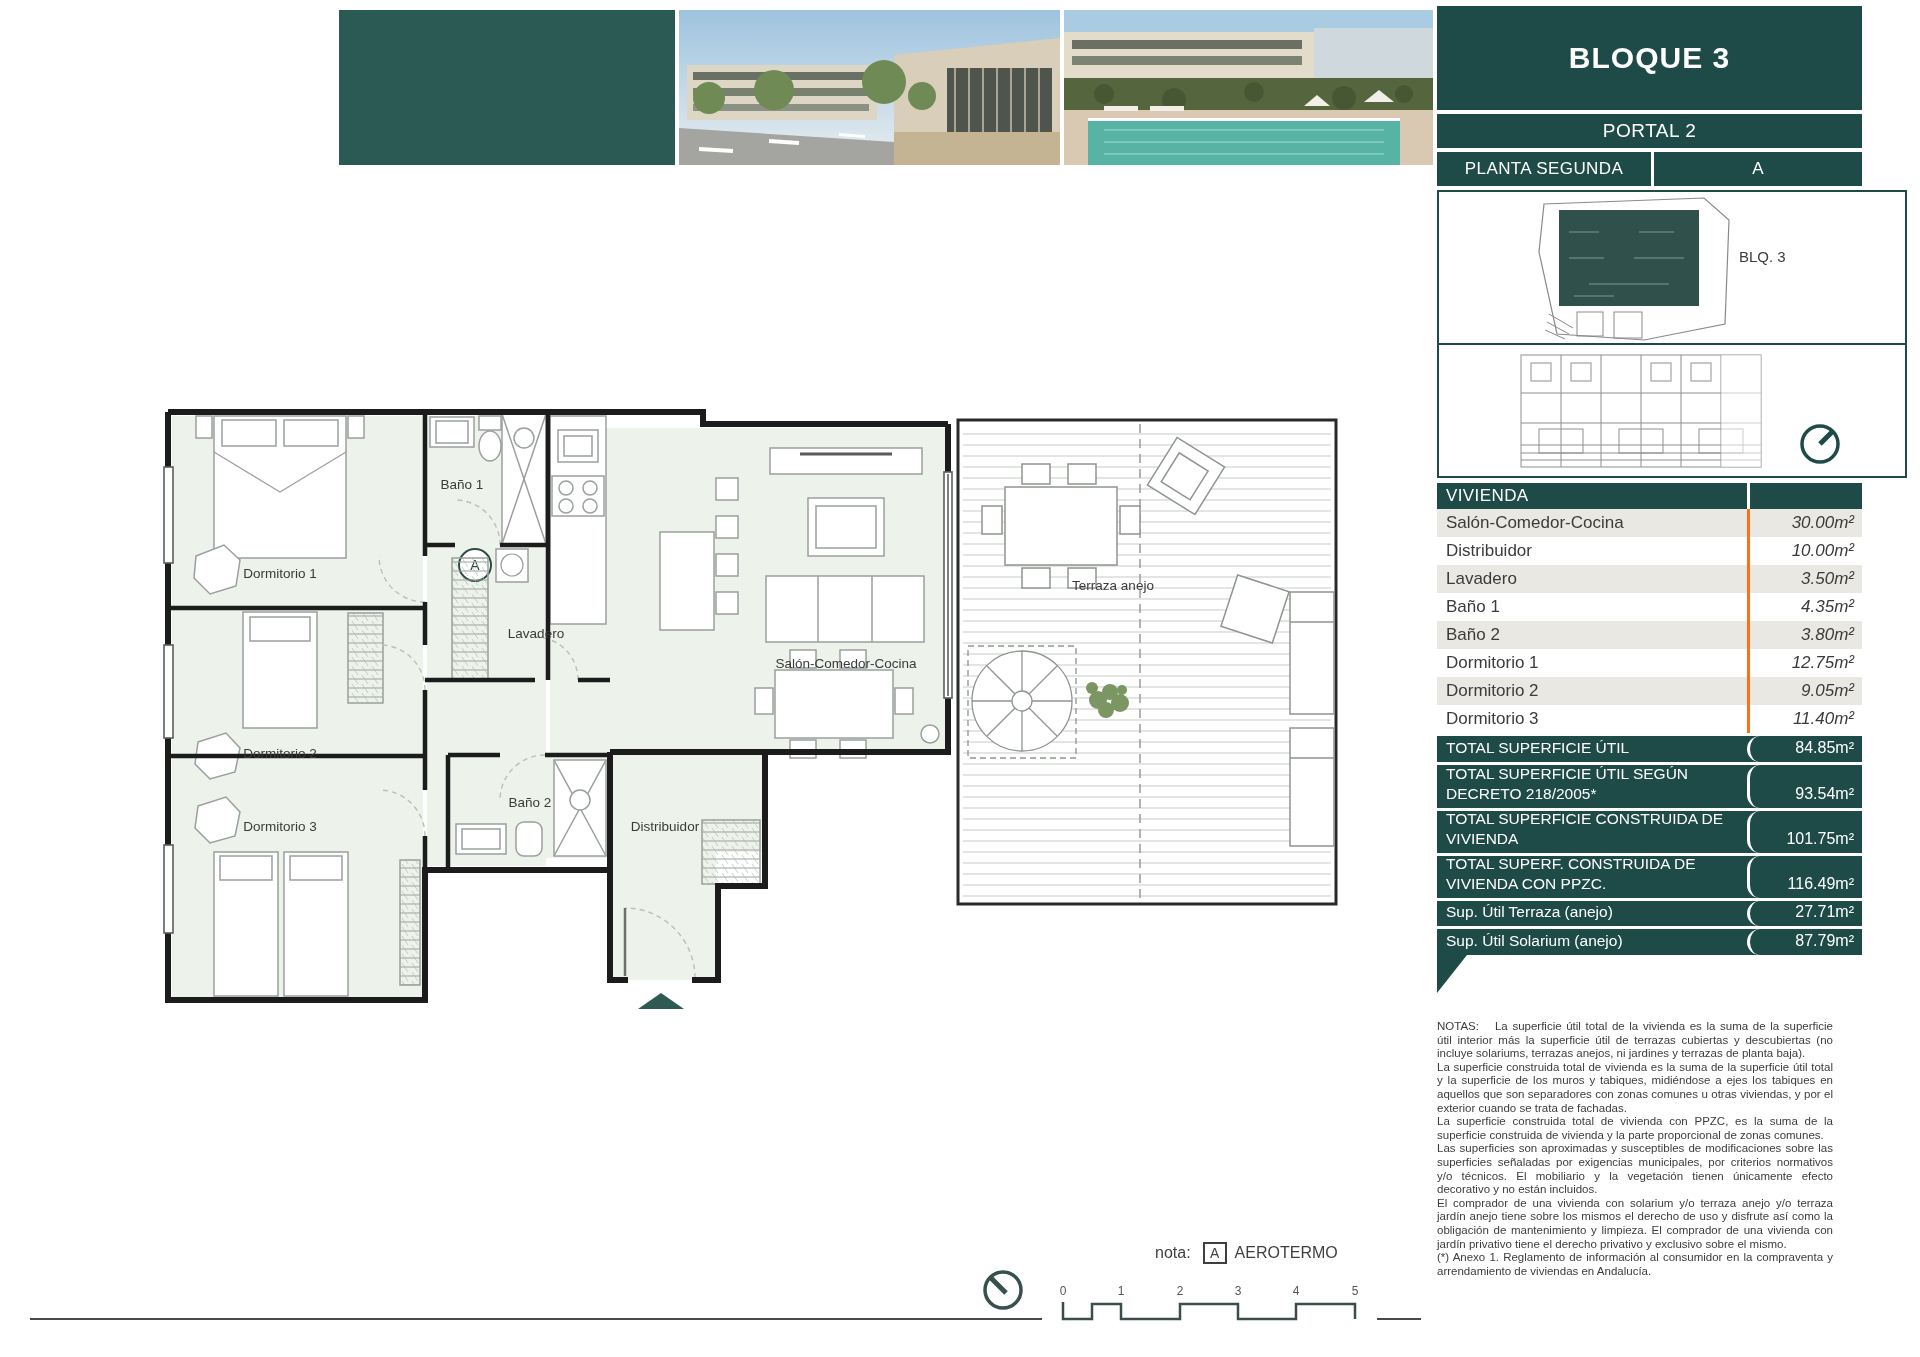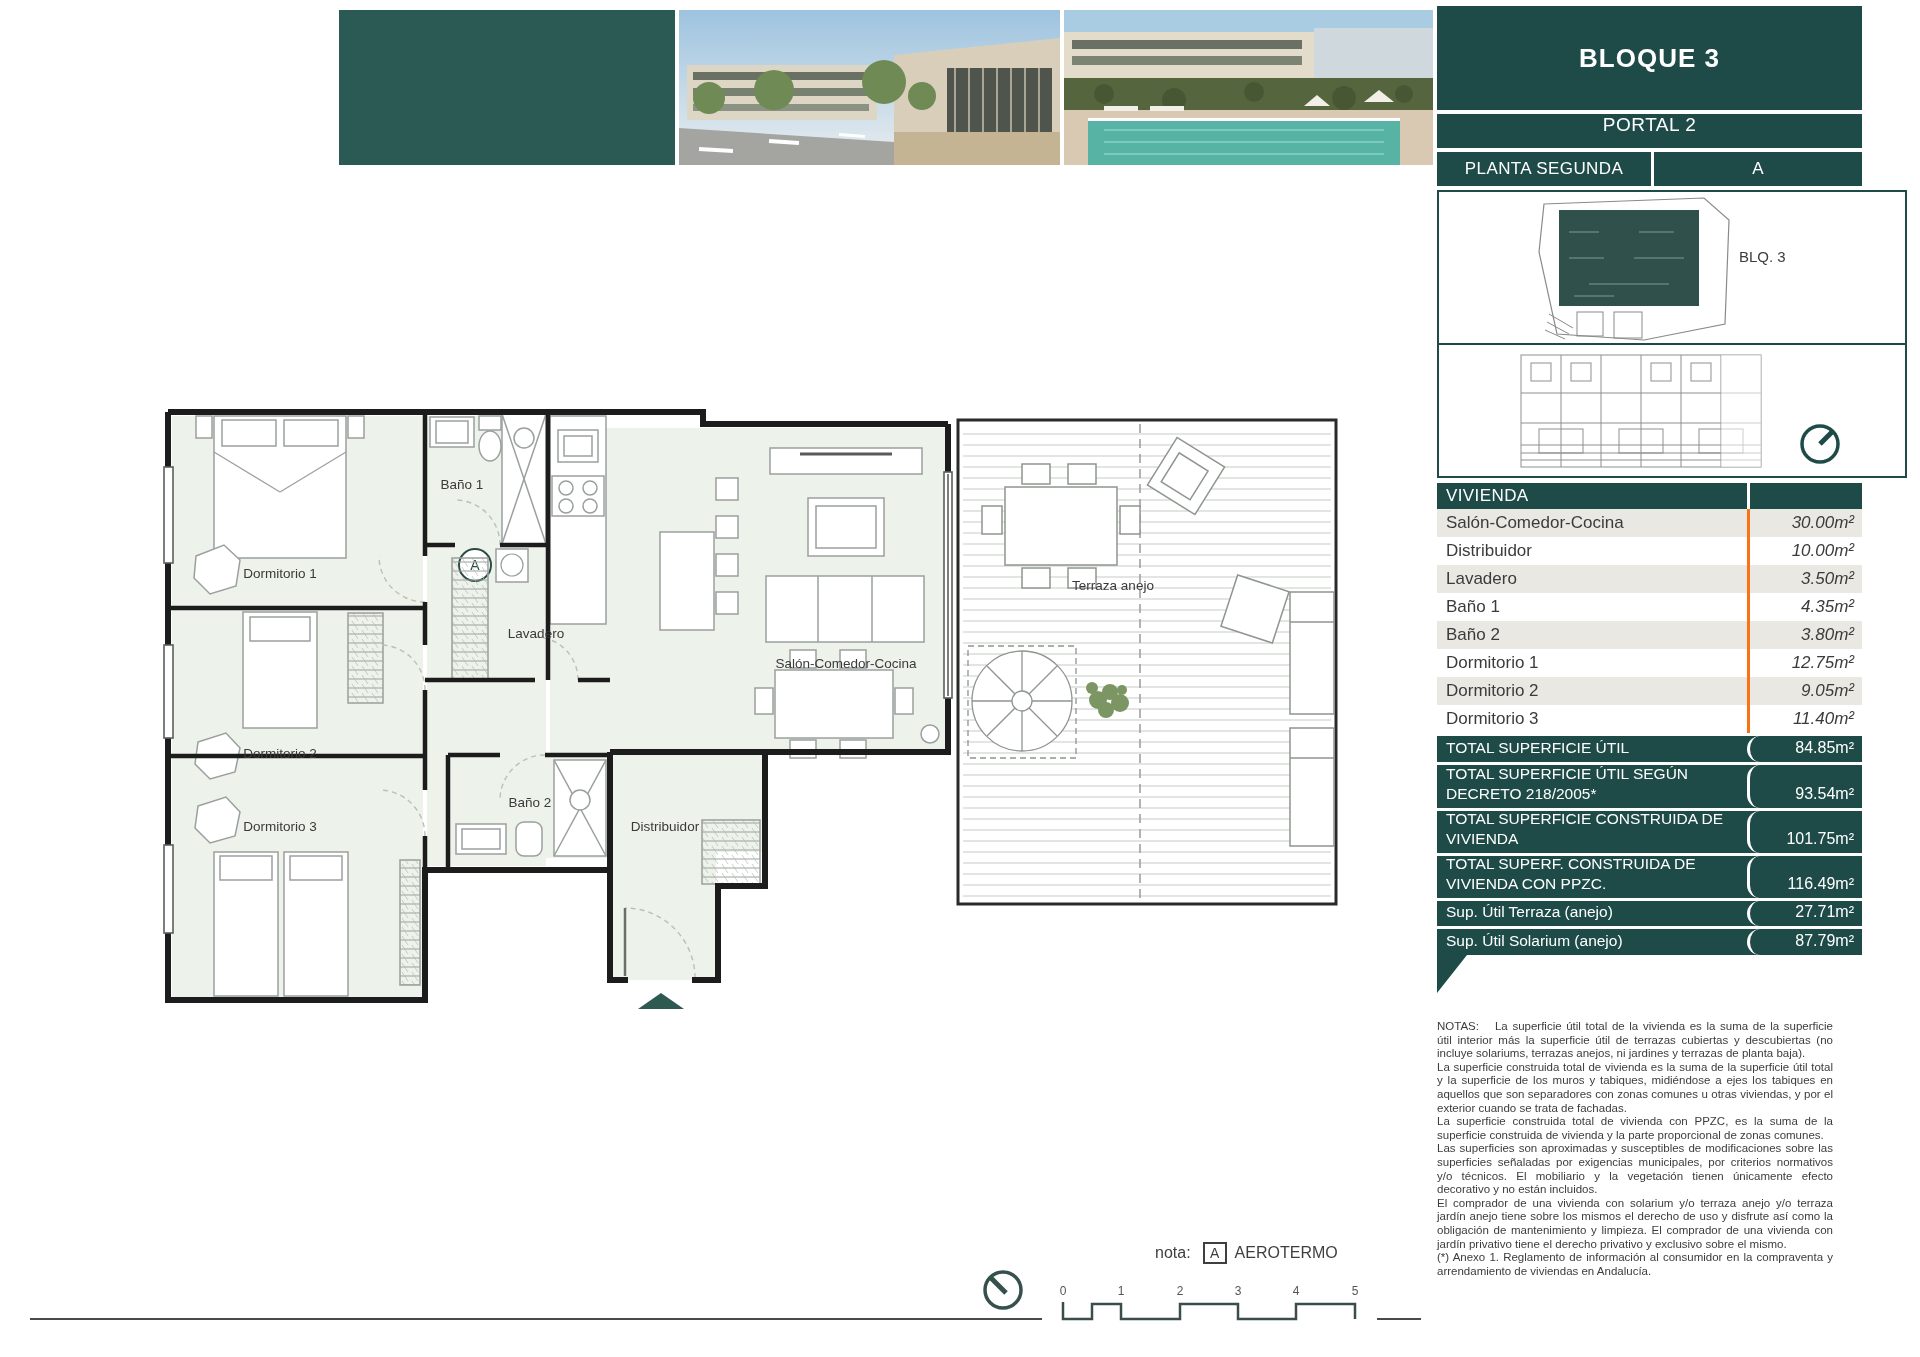--- a/index.html
+++ b/index.html
@@ -10,22 +10,22 @@
   .abs{position:absolute;}
 
   
   #teal-block{left:339px;top:10px;width:336px;height:155px;background:#2b5954;}
   #photo1{left:679px;top:10px;width:381px;height:155px;}
   #photo2{left:1064px;top:10px;width:369px;height:155px;}
 
   
   .teal{background:#1e4b48;color:#fff;}
   #hdr-block{left:1437px;top:6px;width:425px;height:104px;display:flex;align-items:center;justify-content:center;
-             font-size:26px;font-weight:bold;letter-spacing:1px;}
-  #hdr-portal{left:1437px;top:114px;width:425px;height:34px;display:flex;justify-content:center;
+             font-size:30px;font-weight:bold;letter-spacing:1px;}
+  #hdr-portal{left:1437px;top:114px;width:425px;height:34px;display:flex;align-items:center;justify-content:center;
               font-size:19px;letter-spacing:.5px;}
   #hdr-row{left:1437px;top:152px;width:425px;height:34px;display:flex;}
   #hdr-row .cell{display:flex;align-items:center;justify-content:center;font-size:17px;letter-spacing:.4px;}
   #hdr-floor{width:214px;}
   #hdr-unit{flex:1;border-left:3px solid #fff;}
 
   
   #frame{left:1437px;top:190px;width:470px;height:288px;border:2px solid #1e4b48;background:#fff;}
   #frame .divider{position:absolute;left:0;top:151px;width:100%;height:2px;background:#1e4b48;}
 

